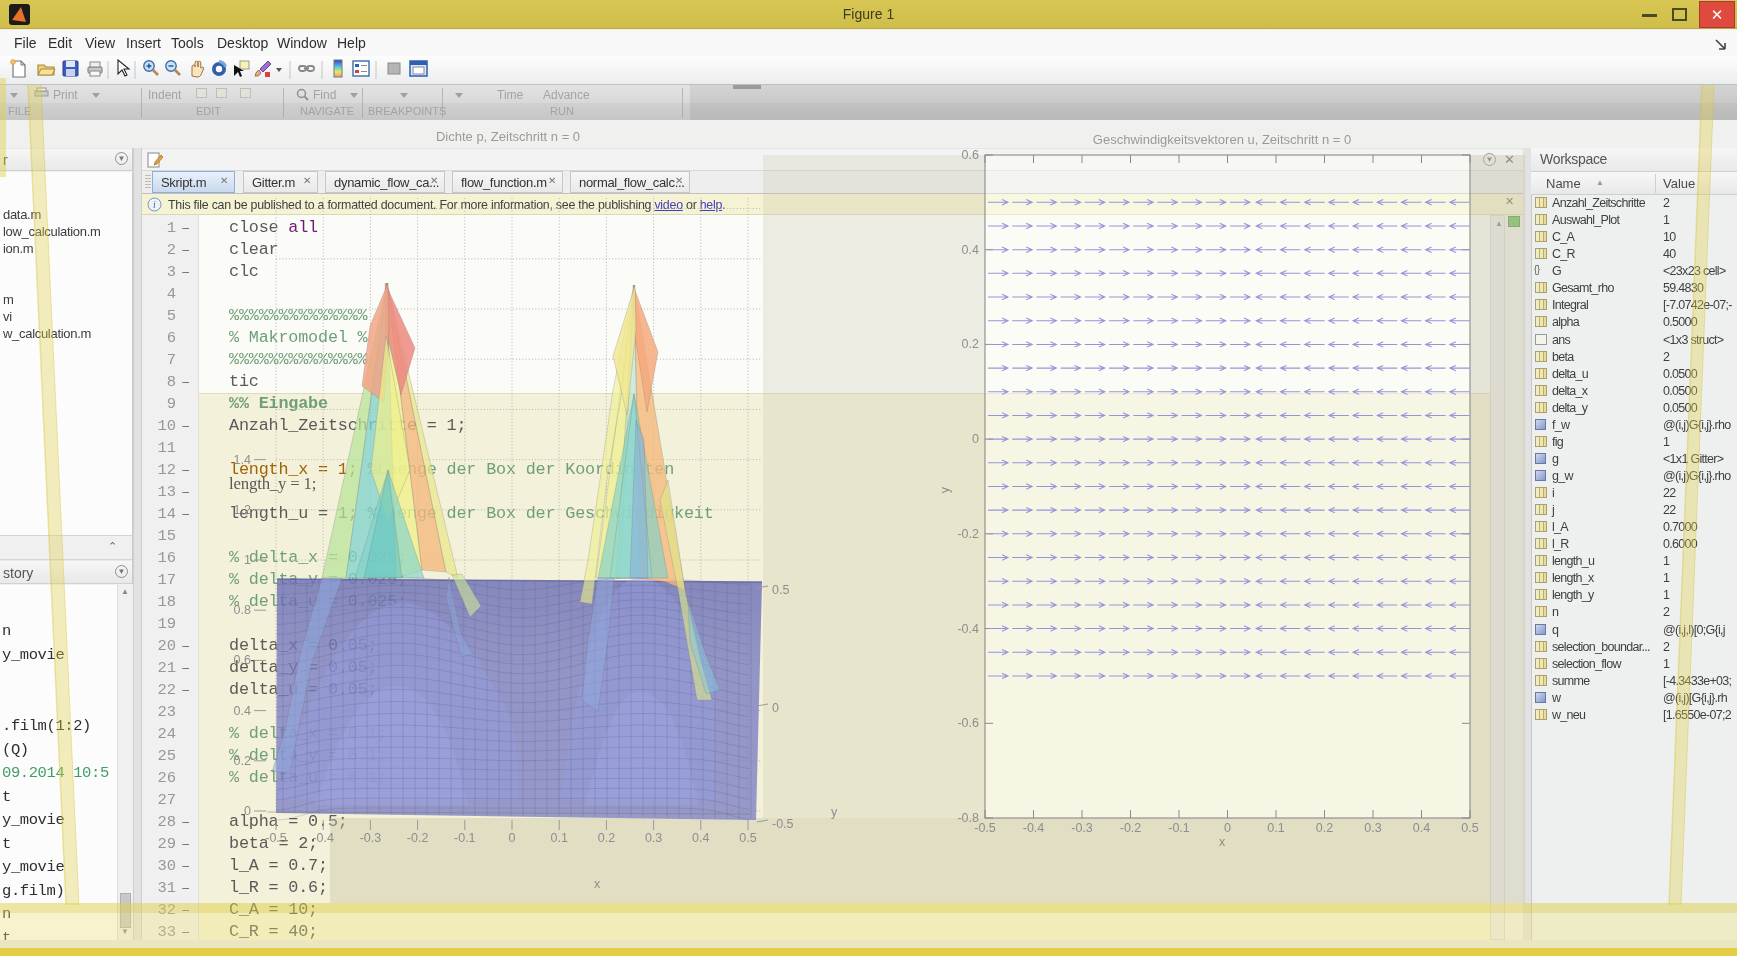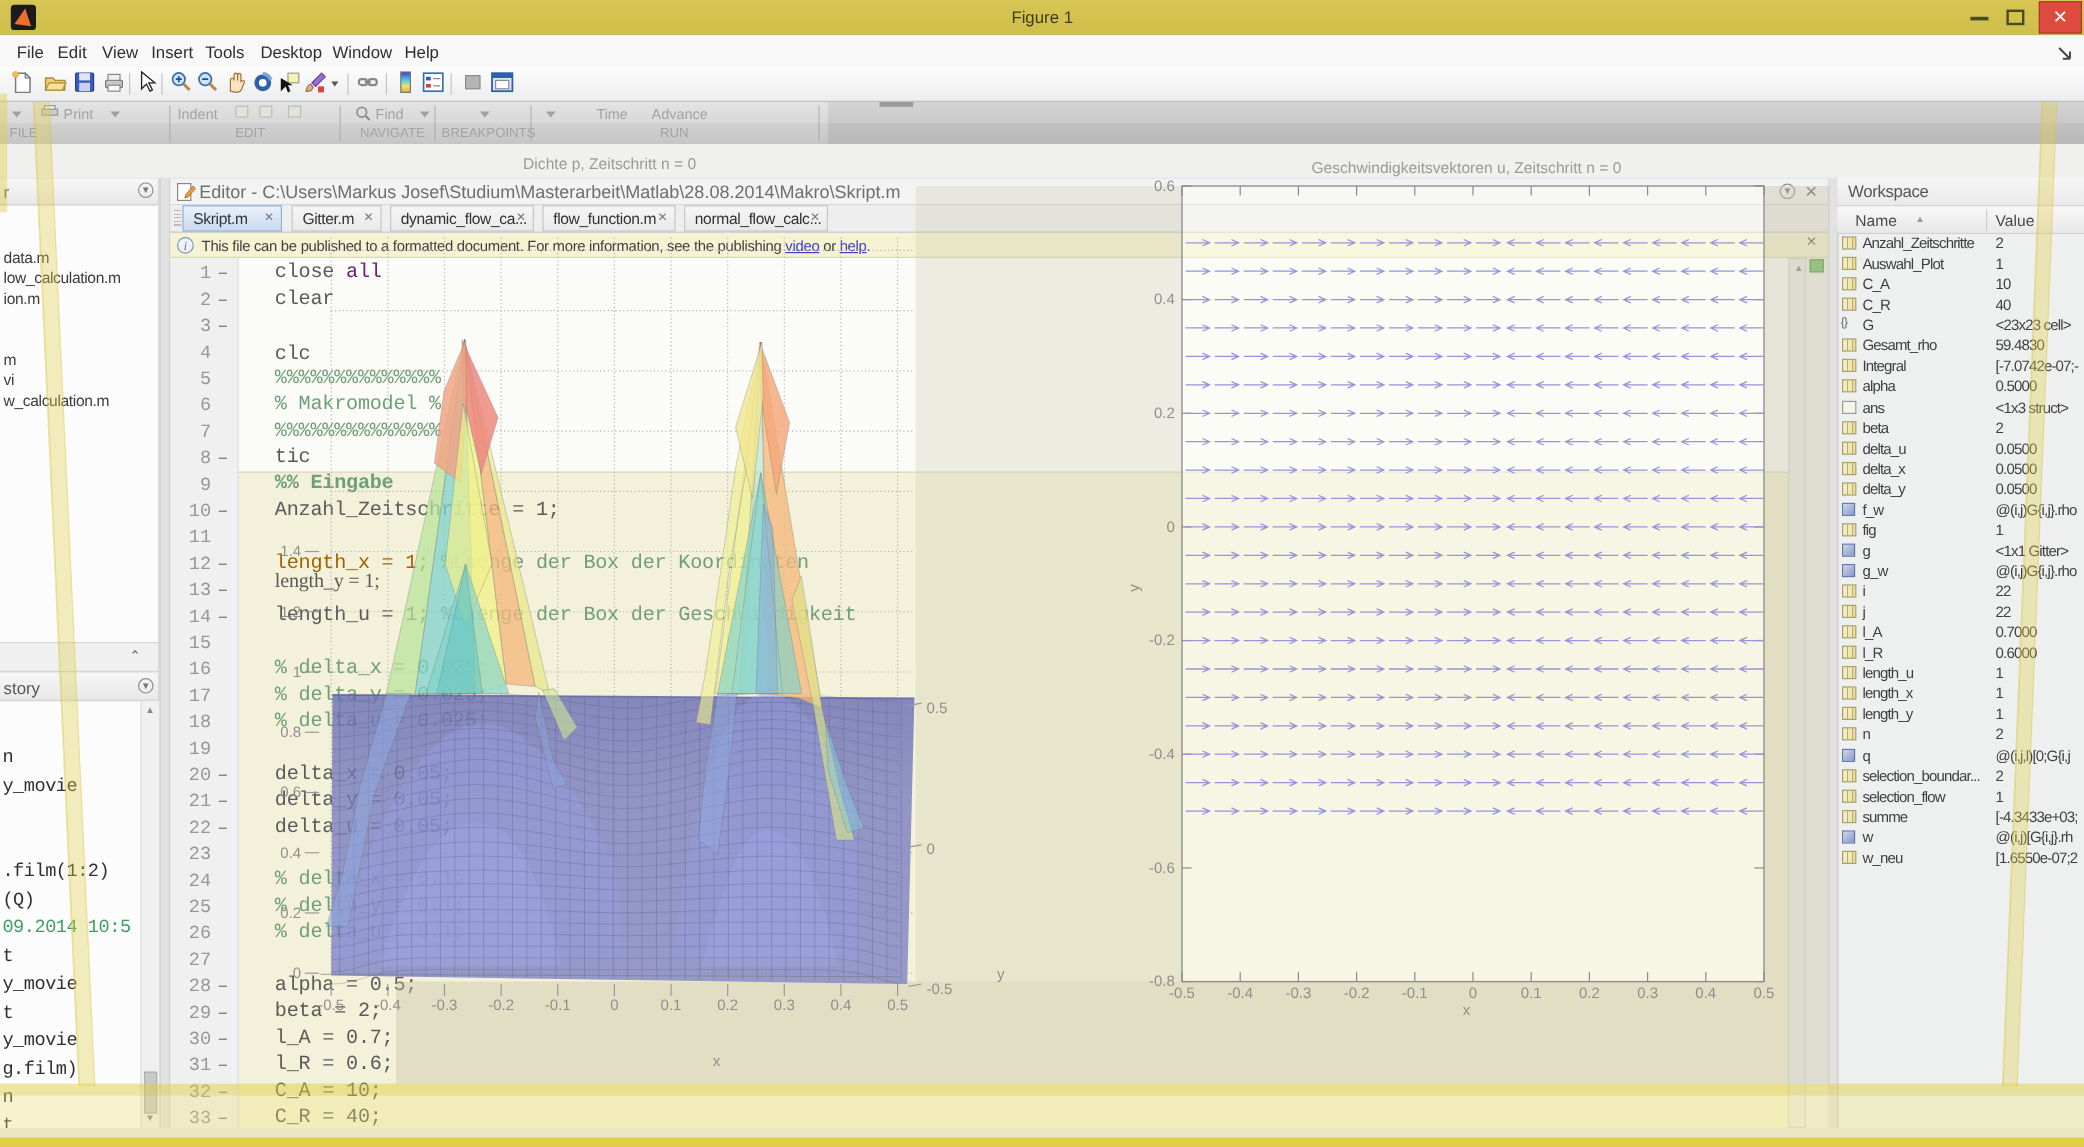--- a/index.html
+++ b/index.html
@@ -159,21 +159,20 @@
   <div class="sthumb" style="top:308px;height:35px;"></div>
   <div class="sarr" style="top:342px;">▼</div>
 </div>
 <div id="splitter1"></div>
 
 <div id="edtitle">
   <svg class="abs" style="left:5px;top:3px;" width="16" height="16">
         <rect x="1" y="1" width="11" height="14" fill="#fff" stroke="#888"></rect>
         <path d="M8,10 l6,-7 2,2 -6,7 -3,1 z" fill="#e8a03a" stroke="#a06a20" stroke-width="0.7"></path>
       </svg>
-  <span class="t">Editor - C:\Users\Markus Josef\Studium\Masterarbeit\Matlab\28.08.2014\Makro\Skript.m</span>
   <div class="circbtn" style="left:1341px;top:4px;">▼</div>
   <span style="position:absolute;left:1362px;top:3px;color:#666;font-size:13px;">✕</span>
 </div>
 <div id="tabstrip">
   <div style="position:absolute;left:3px;top:4px;width:6px;height:14px;background:repeating-linear-gradient(#bbb 0 1px,transparent 1px 3px);"></div>
   <div class="tab" id="tab1" style="left:10px;width:83px;">
         <span class="n">Skript.m</span>
         <span class="x">✕</span>
       </div>
   <div class="tab" style="left:101px;width:75px;">
@@ -204,21 +203,21 @@
 <div id="codewhite"></div>
 <div id="codeyellow"></div>
 <div class="gnum" style="top:217px;">1</div>
 <div class="gdash" style="top:217px;">–</div>
 <div class="cline" style="top:217px;"><span style="color:#5a5a5a;">close </span><span style="color:#701a75;">all</span></div>
 <div class="gnum" style="top:239px;">2</div>
 <div class="gdash" style="top:239px;">–</div>
 <div class="cline" style="top:239px;"><span style="color:#5a5a5a;">clear</span></div>
 <div class="gnum" style="top:261px;">3</div>
 <div class="gdash" style="top:261px;">–</div>
-<div class="cline" style="top:261px;margin-top:24px;"><span style="color:#5a5a5a;">clc</span></div>
+<div class="cline" style="top:261px;"><span style="color:#5a5a5a;">clc</span></div>
 <div class="gnum" style="top:283px;">4</div>
 <div class="gnum" style="top:305px;">5</div>
 <div class="cline" style="top:305px;"><span style="color:#6f9f77;">%%%%%%%%%%%%%%</span></div>
 <div class="gnum" style="top:327px;">6</div>
 <div class="cline" style="top:327px;"><span style="color:#6f9f77;">% Makromodel %</span></div>
 <div class="gnum" style="top:349px;">7</div>
 <div class="cline" style="top:349px;"><span style="color:#6f9f77;">%%%%%%%%%%%%%%</span></div>
 <div class="gnum" style="top:371px;">8</div>
 <div class="gdash" style="top:371px;">–</div>
 <div class="cline" style="top:371px;"><span style="color:#5a5a5a;">tic</span></div>

